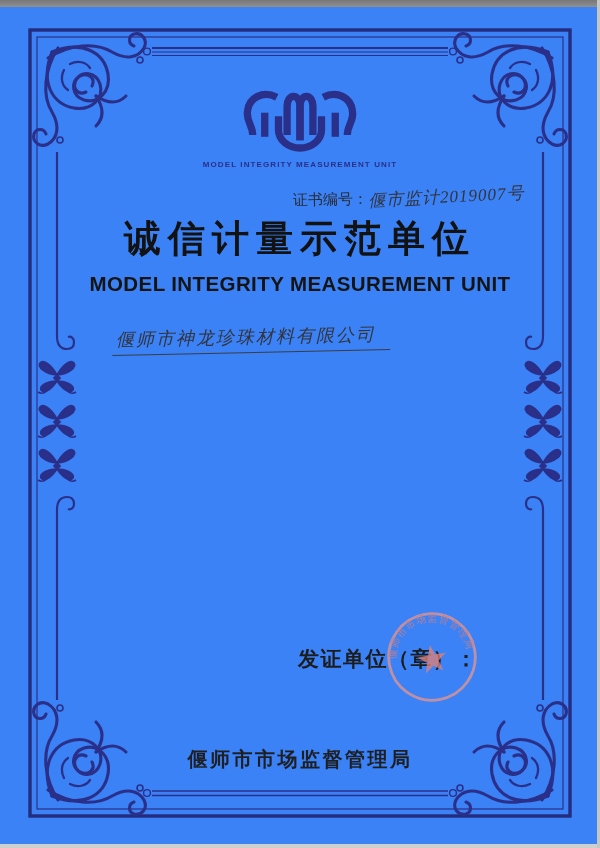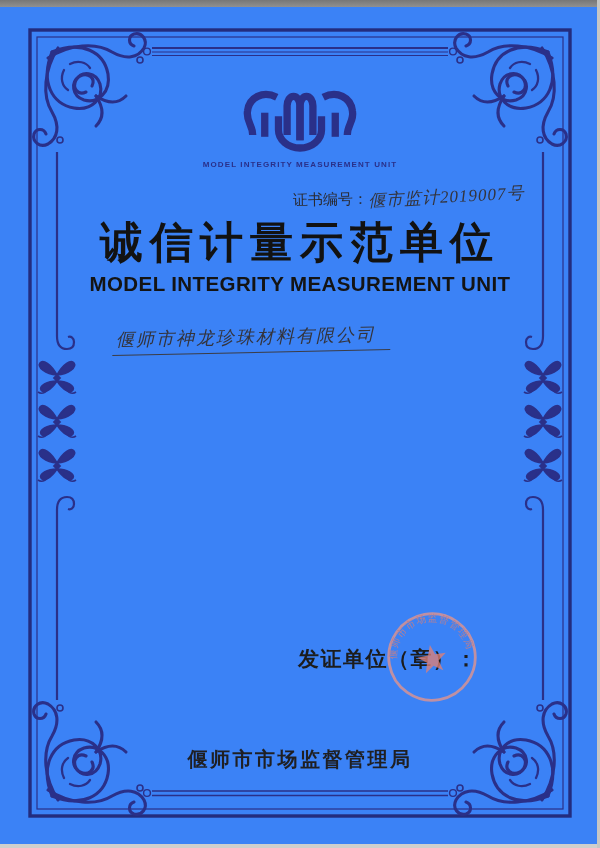--- a/index.html
+++ b/index.html
@@ -14,21 +14,21 @@
   .logo-wrap{position:absolute;top:68px;left:0;width:600px;text-align:center;}
   .logo-caption{margin-top:2px;font-size:8px;font-weight:bold;letter-spacing:1.1px;color:#2a3089;}
 
   .cert-no{position:absolute;top:186px;right:76px;white-space:nowrap;transform:rotate(-1deg);}
   .cert-no-label{font-size:15px;color:#2a2a30;font-family:"Liberation Serif","DejaVu Serif",serif;}
   .handwrite{font-family:cursive;font-style:italic;color:#34343c;}
   .cert-no-value{font-size:17px;display:inline-block;transform:rotate(-2deg);letter-spacing:1px;}
 
   .title-zh{position:absolute;top:214px;left:0;width:600px;text-align:center;margin:0;
             font-family:"Liberation Serif","DejaVu Serif",serif;font-weight:900;
-            font-size:43px;letter-spacing:7px;color:#121212;}
+            font-size:37px;letter-spacing:7px;color:#121212;}
   .title-en{position:absolute;top:272px;left:0;width:600px;text-align:center;margin:0;
             font-size:20.5px;font-weight:800;letter-spacing:0.4px;color:#141414;}
 
   .awardee{position:absolute;top:325px;left:112px;font-size:18px;letter-spacing:2px;
            border-bottom:1.6px solid #3c3c44;padding:0 14px 3px 4px;transform:rotate(-1.2deg);}
 
   .body-text{position:absolute;top:372px;left:88px;width:424px;margin:0;
              font-size:19px;line-height:38px;color:#161616;text-align:justify;
              text-indent:2em;letter-spacing:0.6px;font-weight:500;}
 

